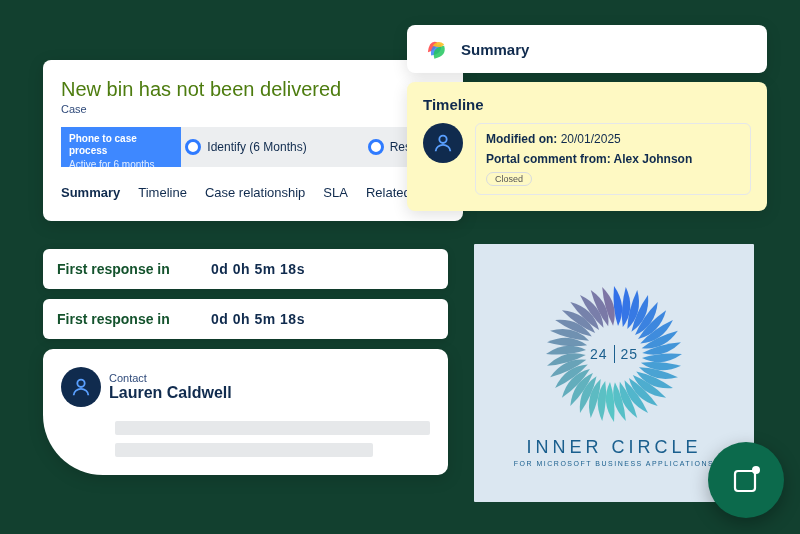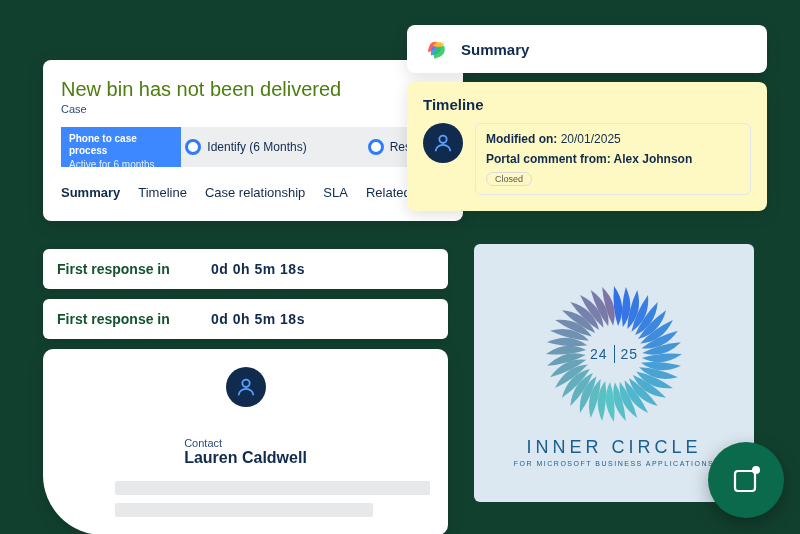--- a/index.html
+++ b/index.html
@@ -39,28 +39,28 @@
 
   
   .resp { position:absolute; left:43px; width:405px; height:40px; background:#fff; border-radius:6px; display:flex; align-items:center; gap:24px; padding:0 14px; box-shadow:0 2px 8px rgba(0,0,0,.12);}
   .resp1 { top:249px; }
   .resp2 { top:299px; }
   .resp .lbl { font-weight:700; font-size:14px; color:#14532d; flex:0 0 130px;}
   .resp .val { font-weight:700; font-size:14px; color:#102b4e; letter-spacing:0.5px;}
 
   
   .contact-card { position:absolute; left:43px; top:349px; width:405px; background:#fff; border-radius:10px; padding:18px; box-shadow:0 4px 16px rgba(0,0,0,.15); border-bottom-left-radius:60px; }
-  .contact-row { display:flex; gap:30px; align-items:center;flex-direction:column; }
+  .contact-row { display:flex; gap:8px; align-items:center; }
   .c-lbl { font-size:11px; color:#2f4a7a; }
   .c-name { font-size:16px; font-weight:700; color:#102b4e; }
   .ph { height:14px; background:#e6e8ea; border-radius:2px; margin-left:54px; margin-top:14px; }
   .ph2 { width:70%; margin-top:8px; }
 
   
-  .badge-card { position:absolute; left:474px; top:244px; width:280px; height:258px; background:#dbe7f1; border-radius:6px; display:flex; align-items:center; justify-content:center; }
+  .badge-card { position:absolute; left:474px; top:244px; width:280px; height:258px; background:#dbe7f1; border-radius:1px; display:flex; align-items:center; justify-content:center; }
   .badge-inner { text-align:center; }
   .swirl { width:150px; height:150px; margin:0 auto; position:relative; display:flex; align-items:center; justify-content:center;}
   .swirl svg { width:150px; height:150px; position:absolute; inset:0;}
   .swirl-text { font-size:14px; color:#1a5f8e; letter-spacing:1px; display:flex; align-items:center; gap:6px; font-weight:300;}
   .swirl-text .bar { width:1px; height:18px; background:#1a5f8e; }
   .badge-t1 { font-size:18px; letter-spacing:4px; color:#1a5f8e; margin-top:8px; font-weight:300;}
   .badge-t2 { font-size:7px; letter-spacing:1.5px; color:#1a5f8e; margin-top:2px;}
 
   
   .fab { position:absolute; right:16px; bottom:16px; width:76px; height:76px; border-radius:50%; background:#0c6a4c; display:flex; align-items:center; justify-content:center; box-shadow:0 6px 18px rgba(0,0,0,.3);}

